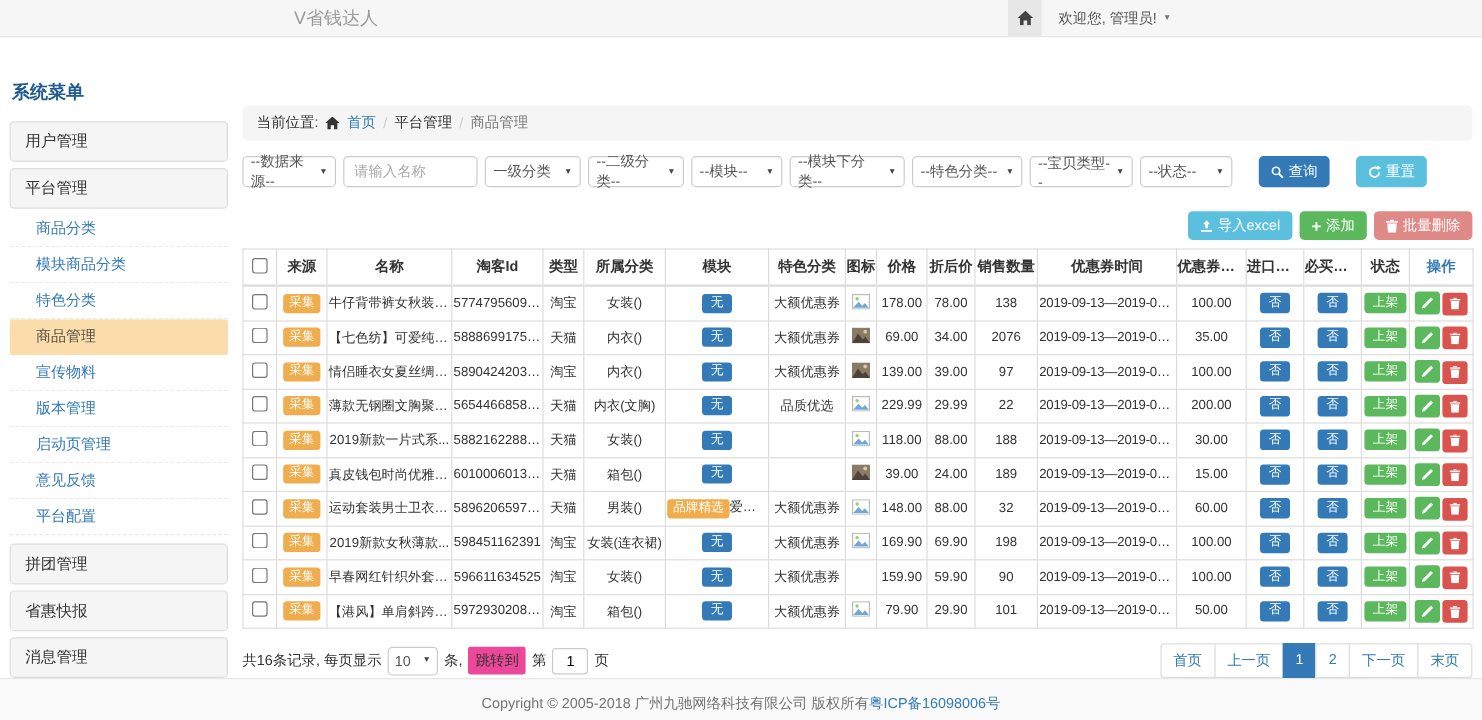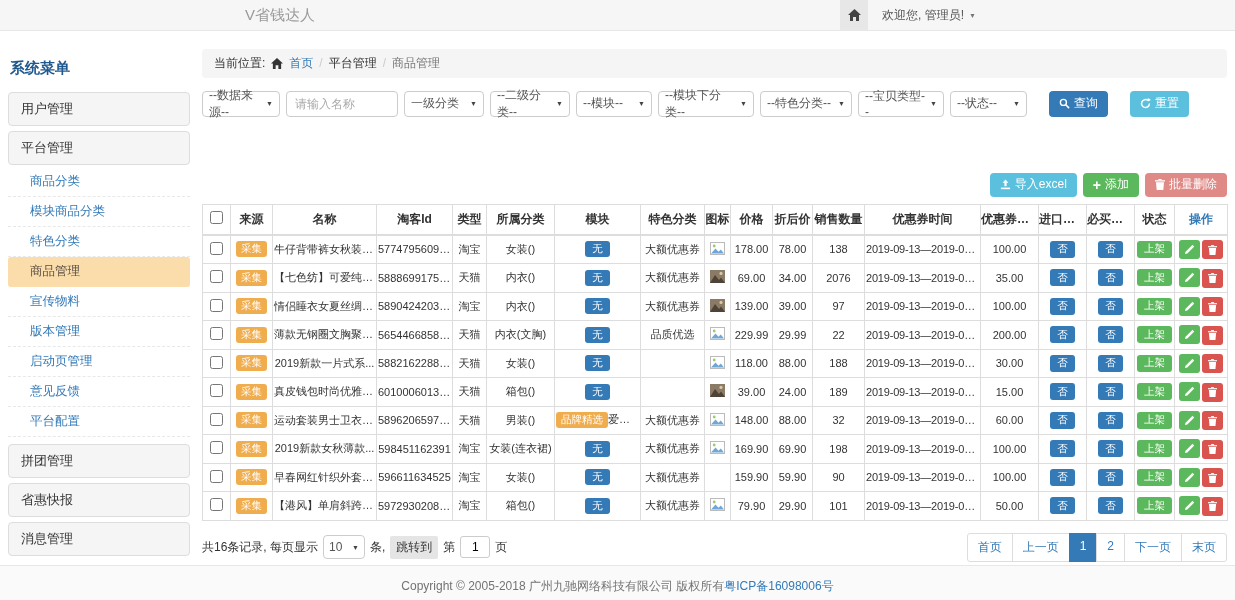--- a/index.html
+++ b/index.html
@@ -8,21 +8,21 @@
 
   
   .navbar { height:31px; background:#f6f6f6; border-bottom:1px solid #e7e7e7; display:flex; align-items:stretch; }
   .brand { margin-left:245px; color:#9a9a9a; font-size:15px; align-self:center; }
   .nav-right { margin-left:auto; margin-right:245px; display:flex; align-items:stretch; }
   .home-btn { width:28px; background:#e7e7e7; display:flex; align-items:center; justify-content:center; cursor:pointer; }
   .welcome { display:flex; align-items:center; gap:5px; padding:0 14px; color:#555; cursor:pointer; }
   .caret { font-size:7px; color:#777; }
 
   
-  .page { display:flex; gap:12px; padding:14px 8px 0 8px; height:534px; overflow:hidden; align-items:center; }
+  .page { display:flex; gap:12px; padding:14px 8px 0 8px; height:534px; overflow:hidden; align-items:flex-end; }
 
   
   .sidebar { width:182px; flex-shrink:0; }
   .sidebar-title { color:#20598f; font-weight:bold; font-size:15px; padding:5px 2px 9px 2px; }
   .panel-head { background:#f5f5f5; border:1px solid #ddd; border-radius:4px; padding:7px 12px; font-size:13px; color:#333; margin-top:5px; cursor:pointer; }
   .submenu { padding:2px 0 2px 0; }
   .submenu-item { padding:6px 12px 6px 22px; color:#337ab7; border-bottom:1px dashed #e8e8e8; font-size:12.5px; background:#fff; cursor:pointer; }
   .submenu-item.active { background:#fbdcab; border-radius:3px; color:#5b5145; border-bottom-color:transparent; }
 
   
@@ -40,21 +40,21 @@
   .filter-input::placeholder { color:#aaa; }
 
   .btn { display:inline-flex; align-items:center; gap:4px; border:none; border-radius:4px; color:#fff; font-size:12px; padding:0 10px; height:26px; cursor:pointer; font-family:inherit; }
   .btn-primary { background:#337ab7; }
   .btn-info { background:#5bc0de; }
   .btn-success { background:#5cb85c; }
   .btn-danger-soft { background:#e08a87; }
   .btn .plus { font-size:14px; font-weight:bold; line-height:1; }
 
   .toolbar { display:flex; justify-content:flex-end; gap:6px; margin:20px 0 7px 0; }
-  .toolbar .btn { height:24px;margin-top:36px; }
+  .toolbar .btn { height:24px; }
 
   
   table.grid { width:100%; border-collapse:collapse; table-layout:fixed; }
   .grid th, .grid td { border:1px solid #ddd; text-align:center; padding:4px 1px; white-space:nowrap; overflow:hidden; text-overflow:ellipsis; vertical-align:middle; }
   .grid th { font-size:12px; color:#333; padding:6px 0; border-bottom-width:2px; }
   .grid th.op-head { color:#337ab7; }
   .grid td { font-size:11px; color:#333; height:26px; }
   .time-cell { font-size:10px; letter-spacing:-0.2px; }
   .id-cell { font-size:10.5px; }
   .module-cell { font-size:10px; }
@@ -67,21 +67,21 @@
   .tag-green { background:#5cb85c; }
 
   .op-btn { width:21px; height:19px; border:none; border-radius:3px; display:inline-flex; align-items:center; justify-content:center; cursor:pointer; margin:0 1px; padding:0; }
   .op-edit { background:#5cb85c; }
   .op-del { background:#d9534f; }
 
   
   .pager-row { display:flex; justify-content:space-between; align-items:center; margin-top:12px; color:#333; }
   .pager-left { display:flex; align-items:center; gap:5px; }
   .pp-select { height:24px; width:42px; padding:0 5px; }
-  .jump-label { background:#e5e5e5; padding:3px 6px; border-radius:2px; color:#333; }
+  .jump-label { background:#ec4899; padding:3px 6px; border-radius:2px; color:#333; }
   .jump-input { width:30px; height:22px; border:1px solid #ccc; border-radius:3px; text-align:center; font-size:12px; font-family:inherit; }
   .pager { display:flex; }
   .pager-item { border:1px solid #ddd; background:#fff; color:#337ab7; padding:5px 10px; margin-left:-1px; text-decoration:none; cursor:pointer; font-size:12px; }
   .pager-item:first-child { border-radius:3px 0 0 3px; margin-left:0; }
   .pager-item:last-child { border-radius:0 3px 3px 0; }
   .pager-item.active { background:#337ab7; border-color:#337ab7; color:#fff; }
 
   
   .footer { border-top:1px solid #e7e7e7; background:#fafafa; text-align:center; padding:12px 0; color:#737373; }
   .footer a { color:#337ab7; text-decoration:none; }

